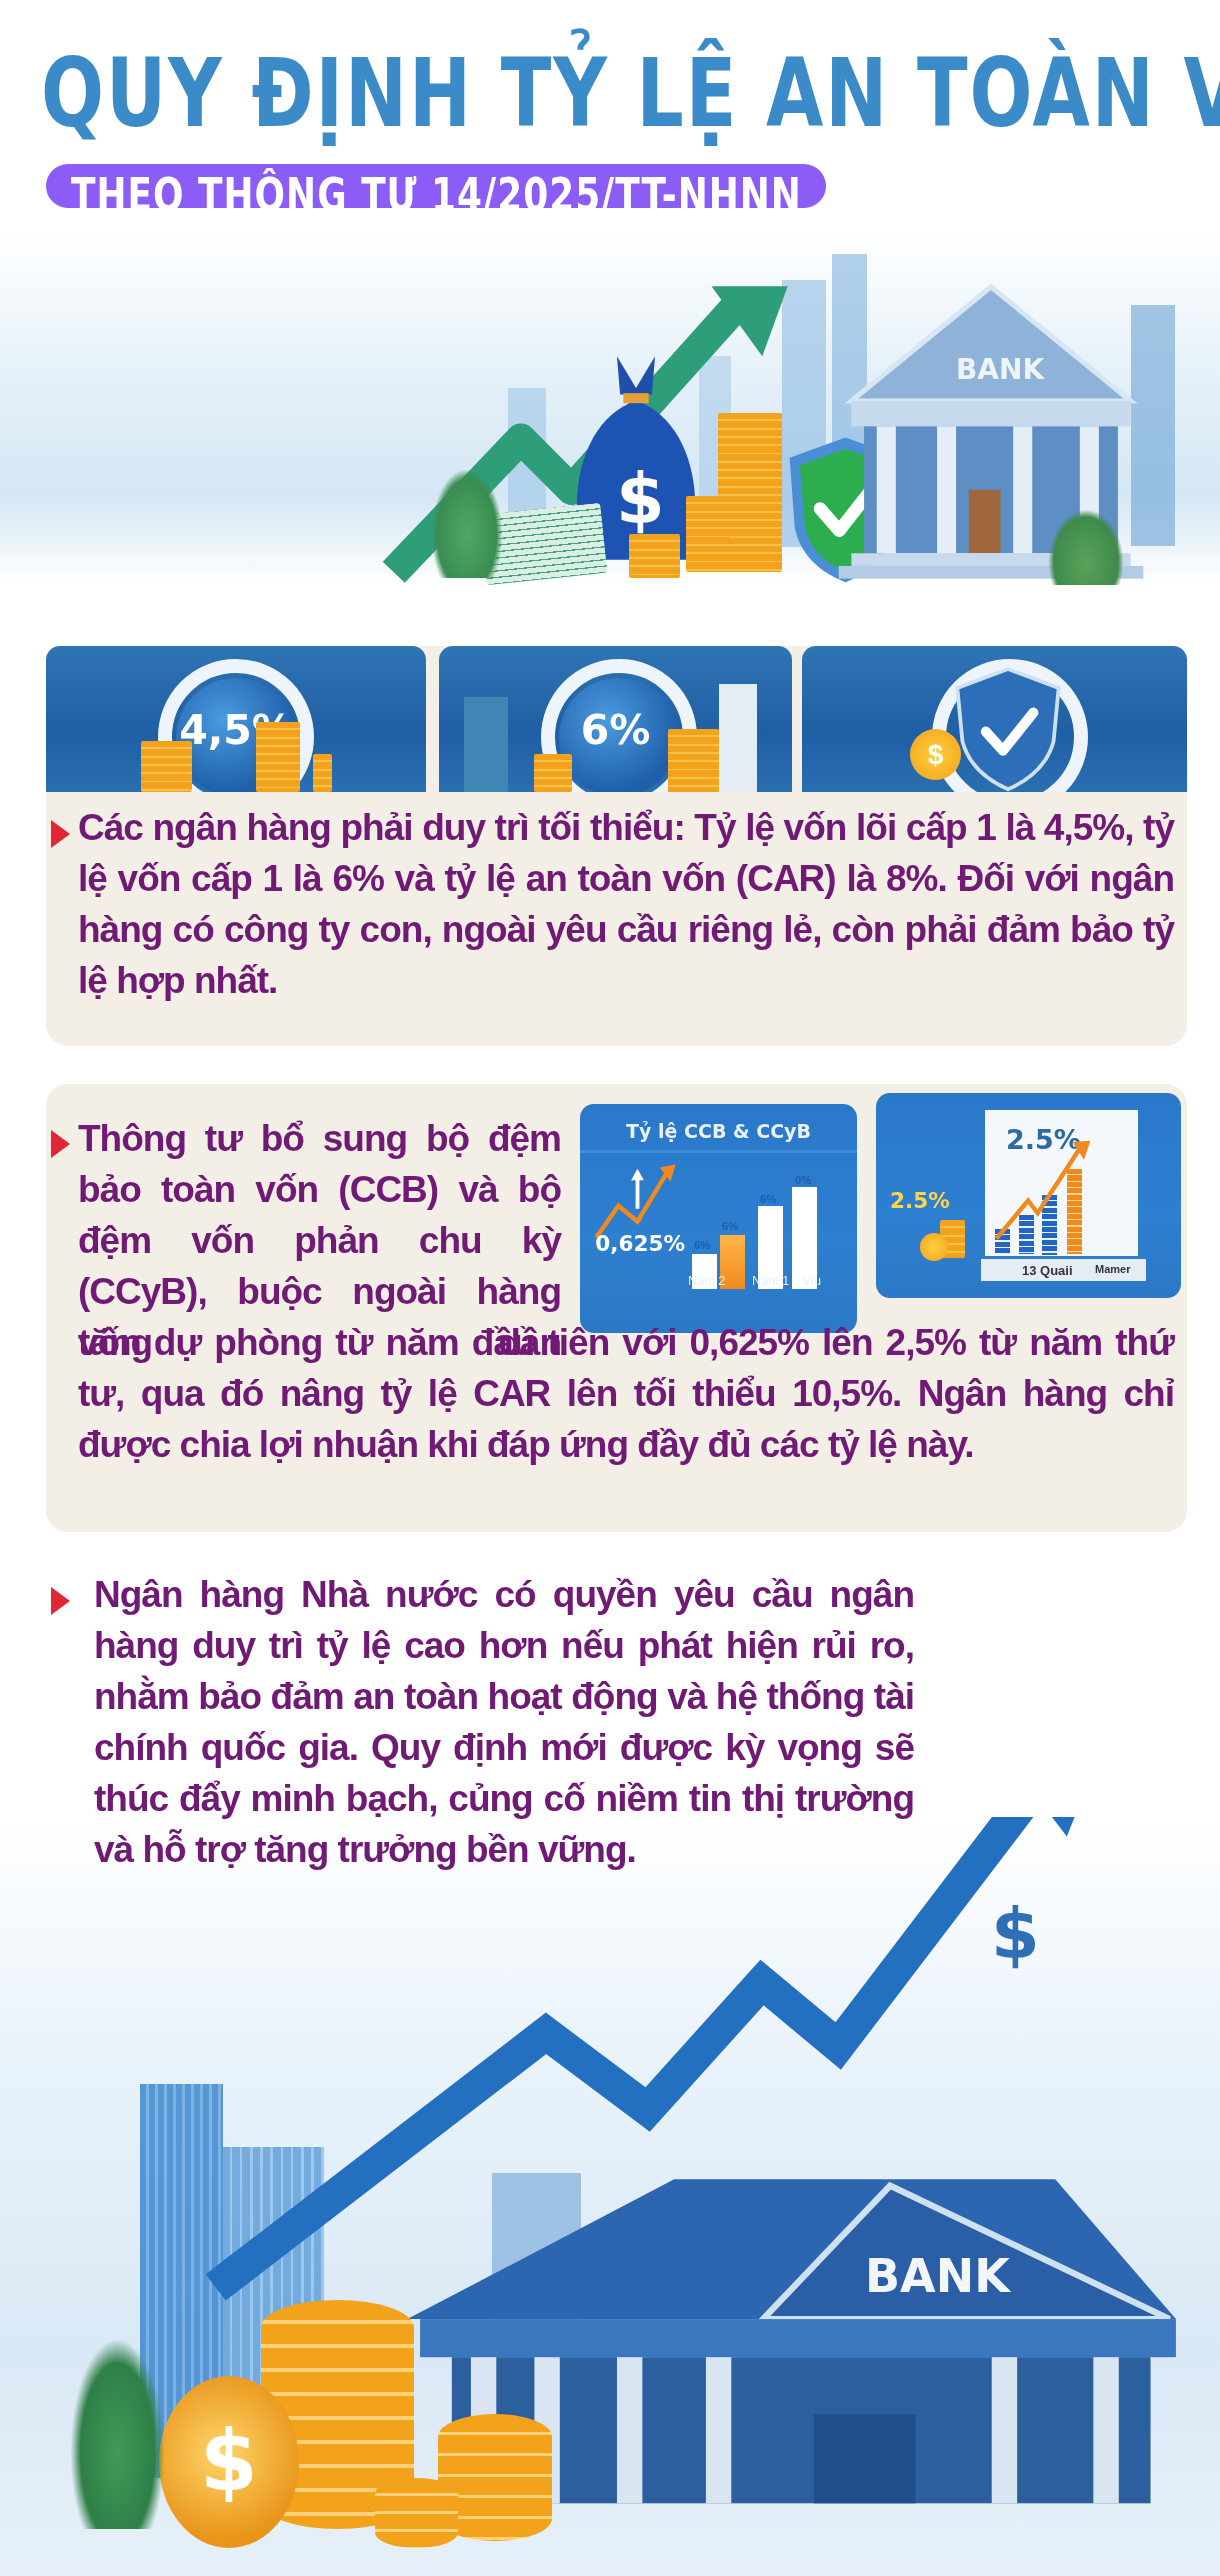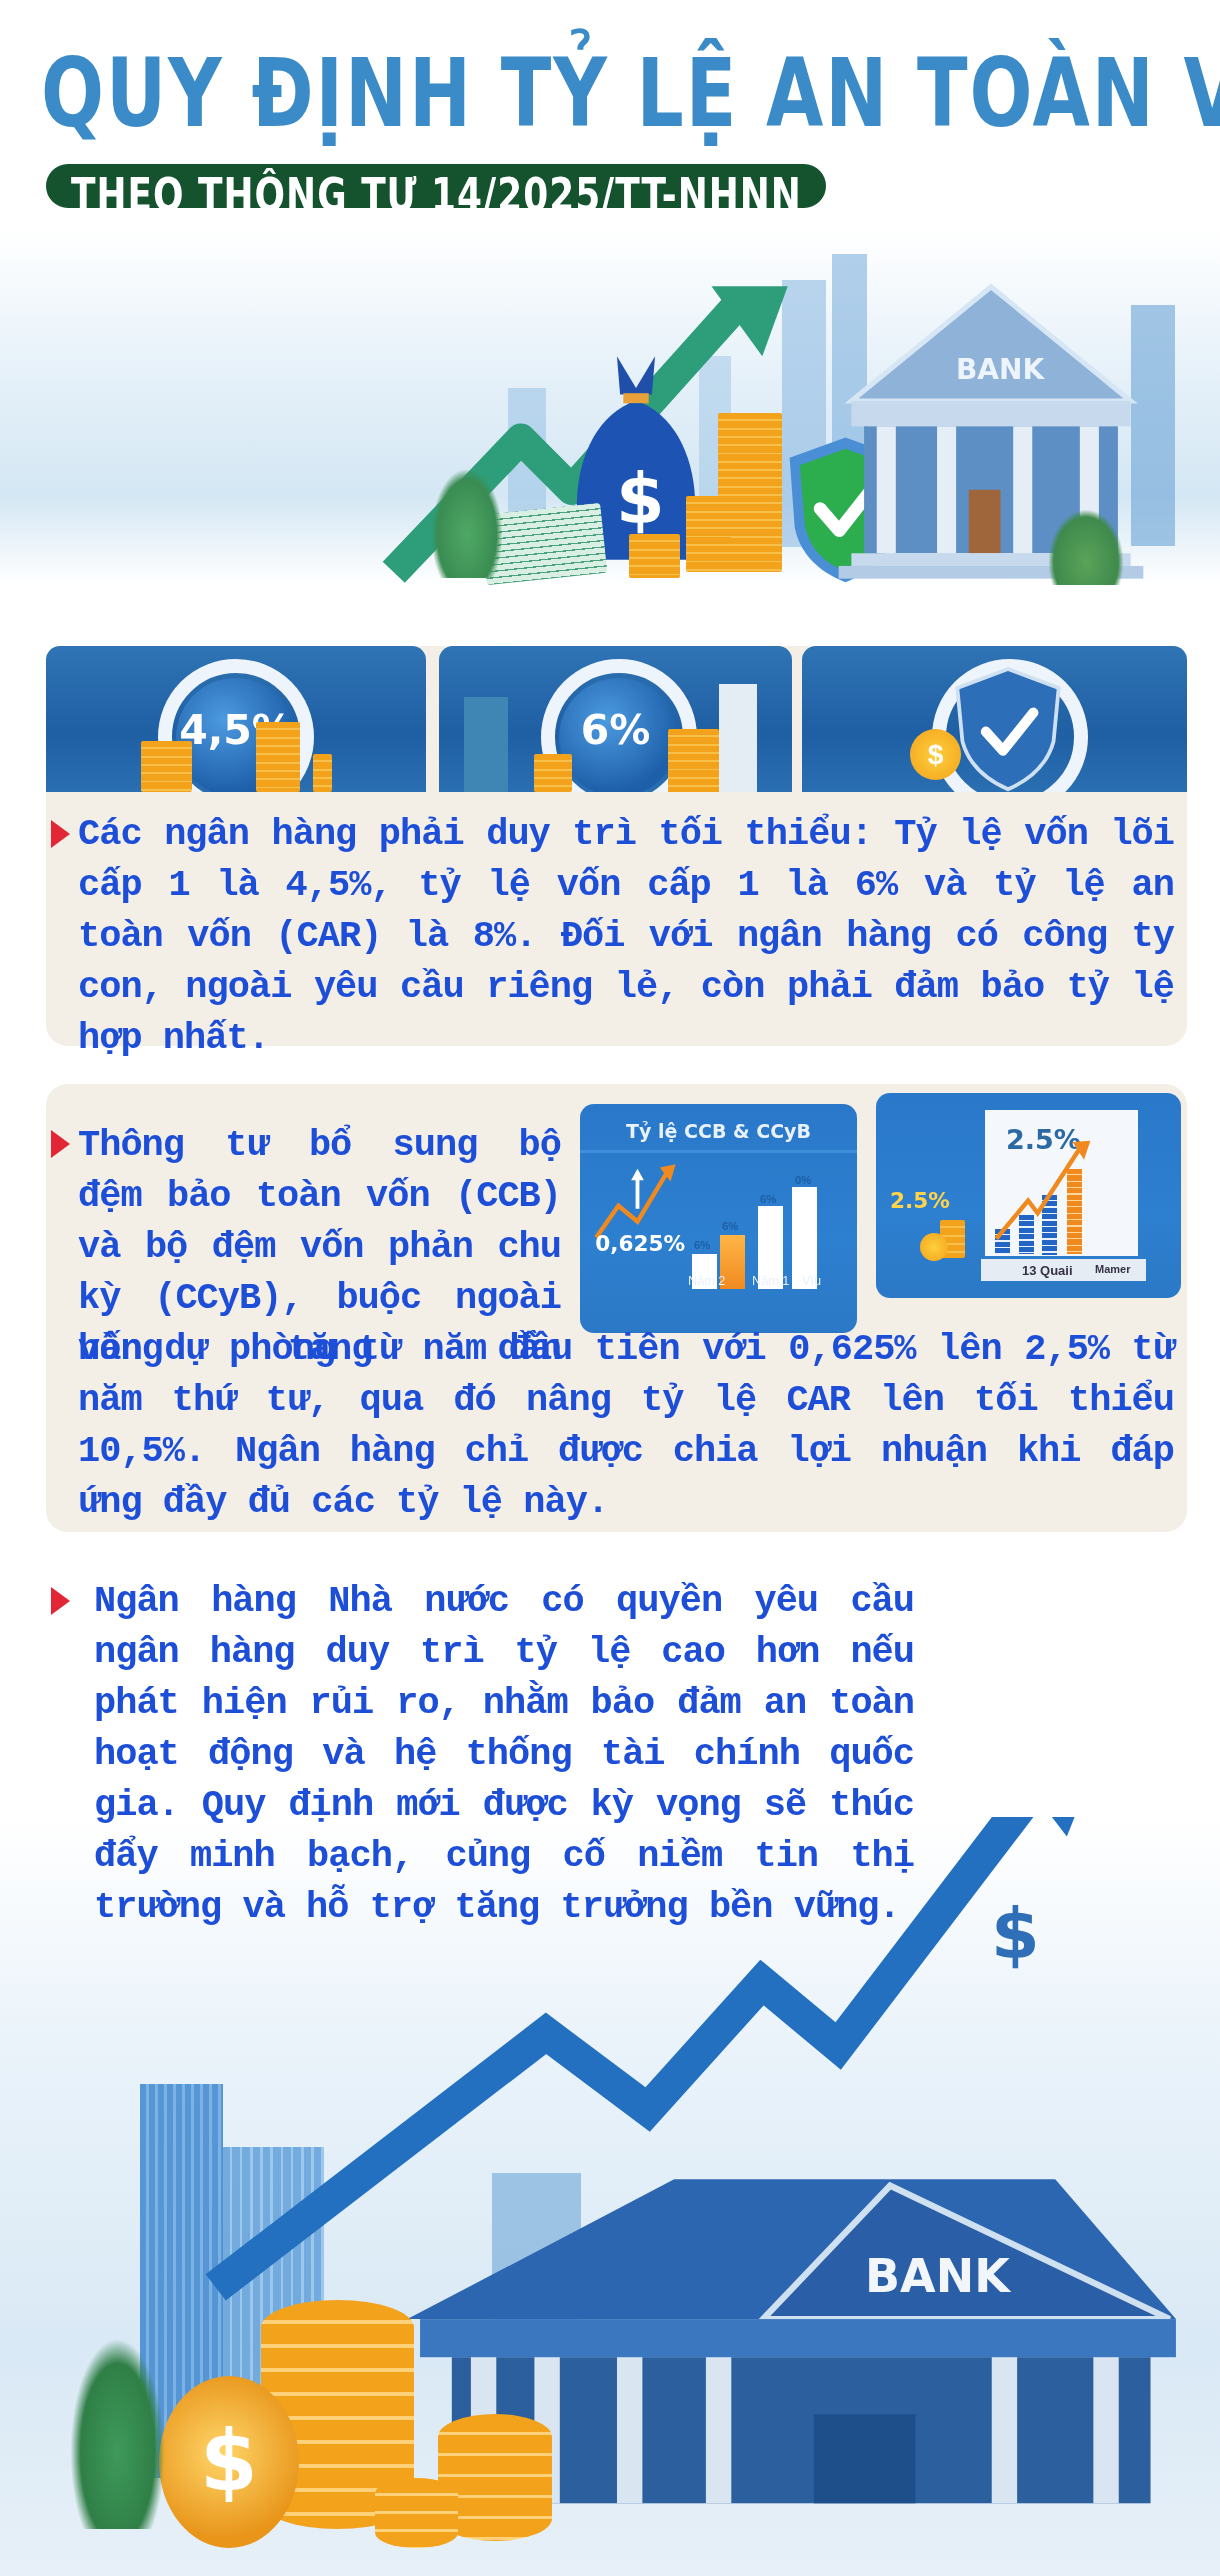--- a/index.html
+++ b/index.html
@@ -4,21 +4,21 @@
 <style>
   * { box-sizing: border-box; margin: 0; padding: 0; }
   body { width: 1220px; height: 2576px; background: #ffffff; position: relative; overflow: hidden;
          font-family: "Liberation Sans", "DejaVu Sans", sans-serif; }
   .abs { position: absolute; }
 
   
   .title { left: 41px; top: 39px; width: 1144px; height: 108px; color: #3a8bc8;
     font-family: "DejaVu Sans", sans-serif; font-weight: 900; font-size: 95px; line-height: 108px;
     letter-spacing: 2.5px; transform: scaleX(0.78); transform-origin: left center; white-space: nowrap; }
-  .pill { left: 46px; top: 164px; width: 780px; height: 44px; background: #14532d; border-radius: 25.4px; }
+  .pill { left: 46px; top: 164px; width: 780px; height: 44px; background: #8b5cf6; border-radius: 25.4px; }
   .pill-text { position: absolute; left: 25.4px; top: 0; height: 62px; line-height: 62px; color: #fff;
     font-family: "DejaVu Sans", sans-serif; font-weight: 900; font-size: 46px; white-space: nowrap;
     transform: scaleX(0.78); transform-origin: left center; letter-spacing: 1.3px; }
 
   
   .hero { left: 0; top: 229px; width: 1220px; height: 356px; overflow: hidden; }
   .hero-bg { position: absolute; inset: 0;
     background: linear-gradient(180deg, #ffffff 0%, #e6f1f9 40%, #d4e7f4 75%, #ffffff 100%); }
   .sky { position:absolute; background: #bcd8ee; opacity: .6; }
 
@@ -29,22 +29,22 @@
 
   .panel { position: absolute; top: 0; height: 146px; border-radius: 14px 14px 0 0;
     background: linear-gradient(180deg, #2f74b5 0%, #1f5fa3 60%, #2a6fb2 100%); overflow: hidden; }
   .ring { position: absolute; border-radius: 50%; border: 14px solid #eef4fb; }
   .ring-inner { position: absolute; border-radius: 50%;
     background: radial-gradient(circle at 40% 35%, #4c9ae0, #1d5fa8 70%); }
   .ring-text { position: absolute; width: 100%; text-align: center; color: #fff; font-weight: 700;
     font-family: "DejaVu Sans", sans-serif; }
   .coins { position: absolute; background: repeating-linear-gradient(180deg, #f2a21b 0 6.4px, #f7c04a 6.4px 8.3px); border-radius: 1.9px; }
 
-  .para { font-family: Liberation Mono, monospace; font-weight: 700; color: #1d4ed8;
-    font-size: 37px; line-height: 51px; letter-spacing: -1px; margin-top: 7px; }
+  .para { font-family: Liberation Sans, sans-serif; font-weight: 700; color: #701a75;
+    font-size: 37px; line-height: 51px; letter-spacing: -1px; }
   .bullet { width: 0; height: 0; border-top: 14px solid transparent; border-bottom: 14px solid transparent;
     border-left: 19px solid #e32636; }
 
   .p1 { left: 78px; top: 802px; width: 1096px; text-align: justify; }
   .b1 { left: 51px; top: 820px; }
   .p2a { left: 78px; top: 1113px; width: 483px; text-align: justify; text-align-last: justify; }
   .p2b { left: 78px; top: 1317px; width: 1096px; text-align: justify; }
   .b2 { left: 51px; top: 1130px; }
   .p3 { left: 94px; top: 1569px; width: 820px; text-align: justify; }
   .b3 { left: 51px; top: 1587px; }

